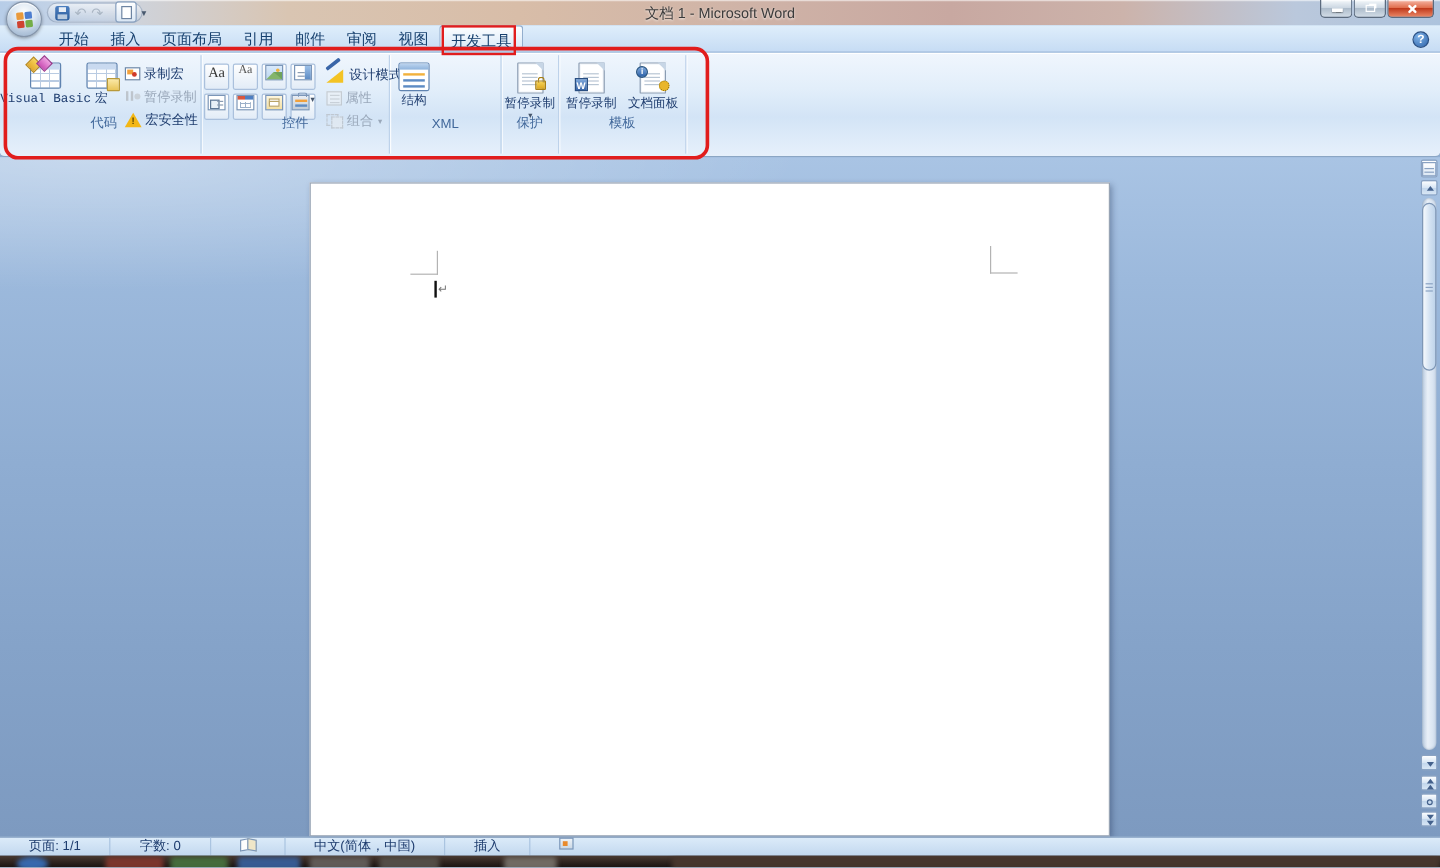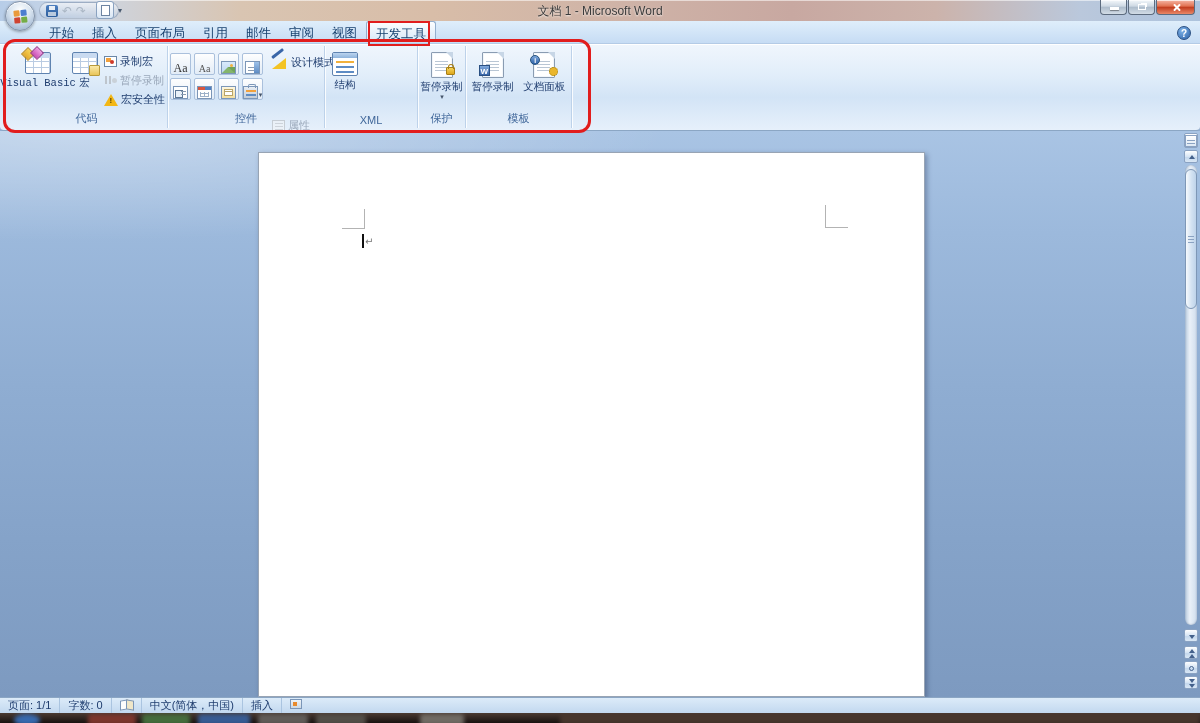--- a/index.html
+++ b/index.html
@@ -56,21 +56,21 @@
     background:radial-gradient(circle at 35% 30%,#7fb3e8,#2d62a8); border:1px solid #2a4f82; color:#fff;
     font-size:10px; font-weight:bold; text-align:center; line-height:13px; z-index:5; }
 
   
   .ribbon { position:absolute; left:0; top:44px; width:1200px; height:87px;
     background:linear-gradient(180deg,#f0f6fd 0%,#e2eefa 35%,#d3e4f6 62%,#e6f0fb 100%);
     border-bottom:1px solid #8ba6c4; border-radius:0 0 4px 4px; box-shadow:inset 0 1px 0 #fff; }
   .rgroups { position:absolute; left:6px; top:2px; height:82px; display:flex; }
   .rgroup { position:relative; height:82px; padding:2px 2px 14px; border-right:1px solid #bdd2ea;
     box-shadow:1px 0 0 rgba(255,255,255,.85); }
-  .rgroup-label { position:absolute; left:0; right:0; bottom:2px; text-align:center; font-size:11px; color:#40679a; }
+  .rgroup-label { position:absolute; left:0; right:0; bottom:18px; text-align:center; font-size:11px; color:#40679a; }
   .bigbtn { display:flex; flex-direction:column; align-items:center; justify-content:flex-start;
     padding-top:4px; border-radius:3px; font-size:10.5px; color:#1e3c6e; line-height:1.15; text-align:center; }
   .bigbtn .lbl { margin-top:3px;font-family:Liberation Mono, monospace; }
   .smallcol { display:flex; flex-direction:column; justify-content:flex-start; padding-top:4px; }
   .smallbtn { display:flex; align-items:center; gap:3px; height:19px; font-size:11px; color:#1e3c6e; padding:0 3px; white-space:nowrap; }
   .disabled { color:#9aa8ba !important; }
   .disabled .mi { opacity:.45; filter:grayscale(1); }
   .caret-s { font-size:7px; color:#44546a; margin-left:1px; }
   .disabled .caret-s { color:#9aa8ba; }
 
@@ -135,21 +135,21 @@
   .badge-lock::before { content:""; position:absolute; left:1.5px; top:-4px; width:4px; height:4px; border:1.5px solid #a87f14; border-bottom:none; border-radius:3px 3px 0 0; }
   .badge-w { position:absolute; left:-4px; bottom:1px; width:11px; height:11px; background:linear-gradient(#7fa8dc,#3a66a8); border:1px solid #2a4f82; color:#fff; font-size:8px; font-weight:bold; text-align:center; line-height:11px; }
   .badge-info { position:absolute; left:-4px; top:2px; width:10px; height:10px; border-radius:50%; background:linear-gradient(#7fa8dc,#2d62a8); border:1px solid #24517e; color:#fff; font-size:7px; font-weight:bold; text-align:center; line-height:10px; }
   .badge-gear { position:absolute; right:-4px; bottom:1px; width:9px; height:9px; border-radius:50%; background:#e9b62c; border:1px dotted #9a7a14; }
   .mi-aa1 { font-size:12px; font-family:"Liberation Serif","DejaVu Serif",serif; color:#333; line-height:1; }
   .mi-aa2 { font-size:10px; font-family:"Liberation Serif","DejaVu Serif",serif; color:#555; line-height:1; }
 
   .ctrl-wrap { display:flex; gap:6px; padding-top:5px; }
   .ctrl-grid { display:grid; grid-template-columns:repeat(4,21px); grid-auto-rows:22px; gap:3px; }
   .ctrlbtn { border:1px solid #aac0dc; border-radius:2px; background:linear-gradient(#fefefe,#e2ecf7);
-    display:flex; align-items:flex-end; justify-content:center; }
+    display:flex; align-items:flex-start; justify-content:center; }
 
   
   .anno-tab { position:absolute; left:368px; top:21px; width:62px; height:25px; border:2px solid #e11d1d; z-index:20; }
   .anno-ribbon { position:absolute; left:3px; top:39px; width:588px; height:94px; border:3px solid #e11d1d; border-radius:12px; z-index:20; }
 
   
   .workspace { position:absolute; left:0; top:131px; width:1200px; height:566px;
     background:linear-gradient(180deg,#a9c4e4 0%,#9cb9dc 18%,#8fadd2 45%,#85a3c9 72%,#7d9ac0 100%); }
   .workspace::before { content:""; position:absolute; left:0; top:0; width:60%; height:120px;
     background:radial-gradient(ellipse at 10% 0%, rgba(255,255,255,.35), rgba(255,255,255,0) 65%); }
@@ -172,21 +172,21 @@
     background:linear-gradient(90deg,#f6fafd,#d3e2f2 55%,#bed3ea); }
   .sb-thumb::after { content:""; position:absolute; left:2px; top:66px; width:6px; height:1px; background:#8aa2c2; box-shadow:0 3px 0 #8aa2c2,0 6px 0 #8aa2c2; }
   .mi-ruler { width:12px; height:12px; border:1px solid #8aa2c2; background:linear-gradient(#fff,#dce8f4); }
   .mi-ruler::after { content:""; position:absolute; left:1px; top:4px; width:8px; height:1px; background:#8aa2c2; box-shadow:0 3px 0 #8aa2c2; }
   .browse-dot { position:absolute; left:4px; top:4px; width:5px; height:5px; border:1px solid #44618c; border-radius:50%; }
 
   
   .statusbar { position:absolute; left:0; top:697px; width:1200px; height:16px;
     background:linear-gradient(#dcebf9,#c2d8ef); border-top:1px solid #8ba6c4; display:flex; align-items:center;
     font-size:11px; color:#1e3c6e; }
-  .st-item { padding:0 8px; height:16px; line-height:14px; border-right:1px solid #aac4e0; white-space:nowrap;text-align:center; }
+  .st-item { padding:0 24px; height:16px; line-height:14px; border-right:1px solid #aac4e0; white-space:nowrap;text-align:center; }
   .st-item.noborder { border-right:none; }
   .st-right { margin-left:auto; display:flex; align-items:center; gap:6px; padding-right:6px; }
   .viewbtns { display:flex; border:1px solid #9ab2ce; border-radius:2px; background:linear-gradient(#fdfeff,#dce9f6); }
   .viewbtn { width:15px; height:13px; position:relative; border-right:1px solid #b9cde4; }
   .viewbtn:last-child { border-right:none; }
   .viewbtn.sel { background:linear-gradient(#fbe3b0,#f3c264); box-shadow:inset 0 0 0 1px #c2963e; }
   .vb-g { position:absolute; left:3px; top:2px; width:9px; height:9px; border:1px solid #5e7696; background:#fff; }
   .vb-g::after { content:""; position:absolute; left:1px; top:2px; width:5px; height:1px; background:#8aa0ba; box-shadow:0 2px 0 #8aa0ba; }
   .vb-book { position:absolute; left:2px; top:3px; width:5px; height:7px; border:1px solid #5e7696; background:#fff; transform:skewY(-8deg); }
   .vb-book::after { content:""; position:absolute; left:4px; top:0; width:5px; height:7px; border:1px solid #5e7696; background:#fff; transform:skewY(16deg); }
@@ -317,21 +317,21 @@
                 <span class="mi mi-cal"></span>
               </div>
             <div class="ctrlbtn">
                 <span class="mi mi-gallery"></span>
               </div>
             <div class="ctrlbtn">
                 <span class="mi mi-legacy"></span>
                 <span class="caret-s">▾</span>
               </div>
           </div>
-          <div class="smallcol" style="width:60px; padding-top:0;gap:44px;">
+          <div class="smallcol" style="width:60px; padding-top:0;">
             <div class="smallbtn">
               <span class="mi mi-design"></span>
               <span class="txt">设计模式</span>
             </div>
             <div class="smallbtn disabled">
               <span class="mi mi-props"></span>
               <span class="txt">属性</span>
             </div>
             <div class="smallbtn disabled">
               <span class="mi mi-groupobj"></span>

